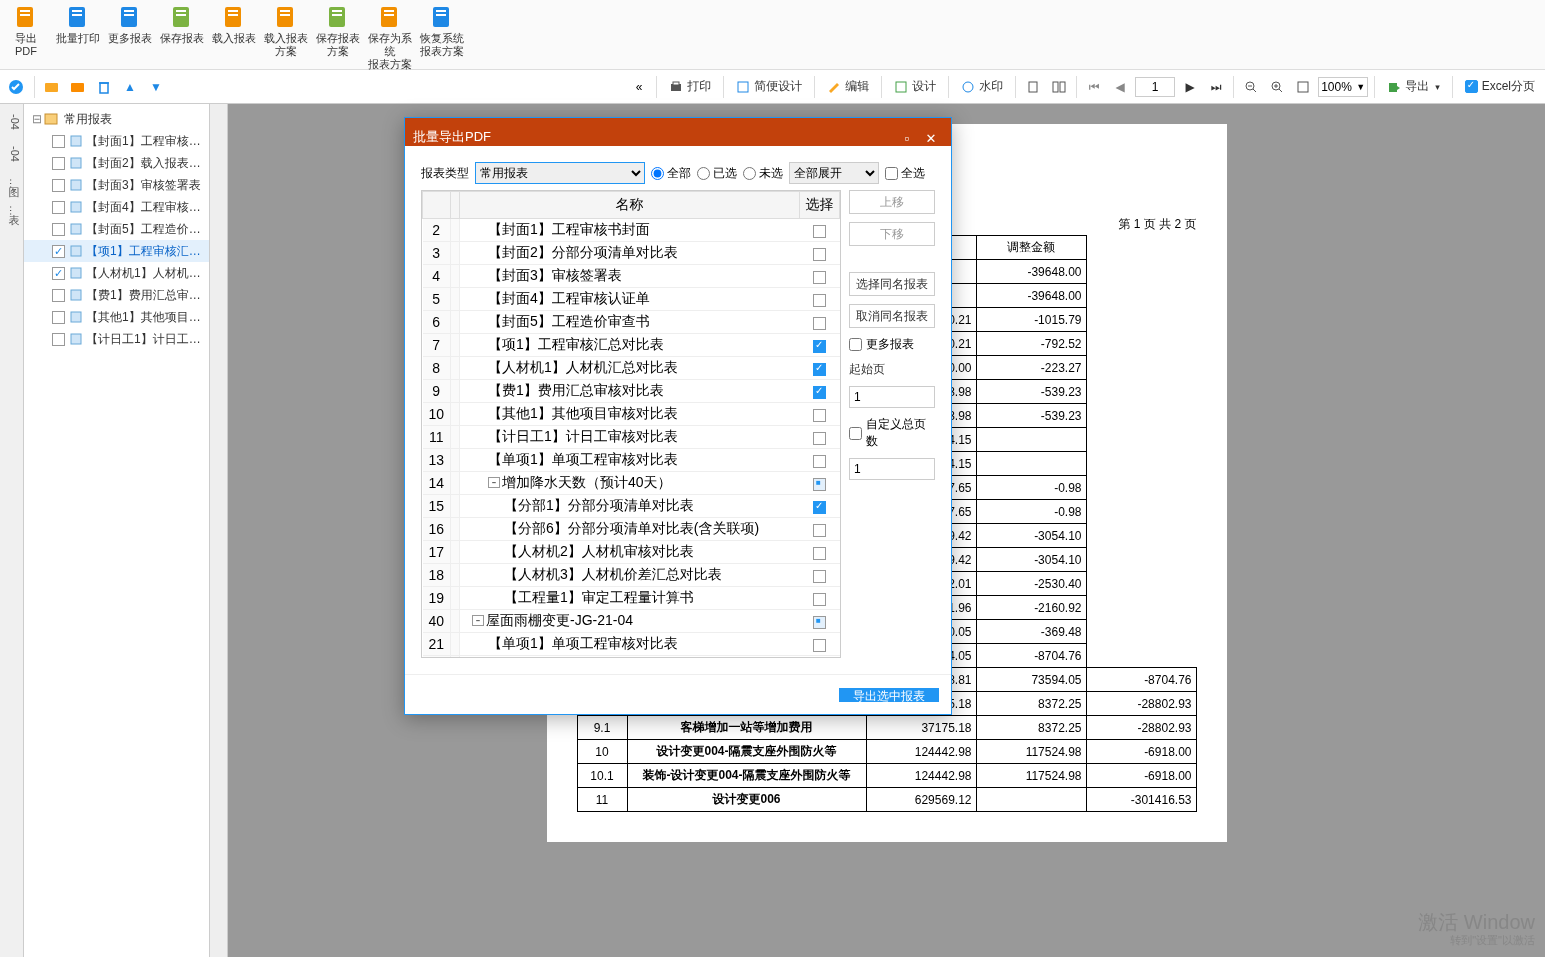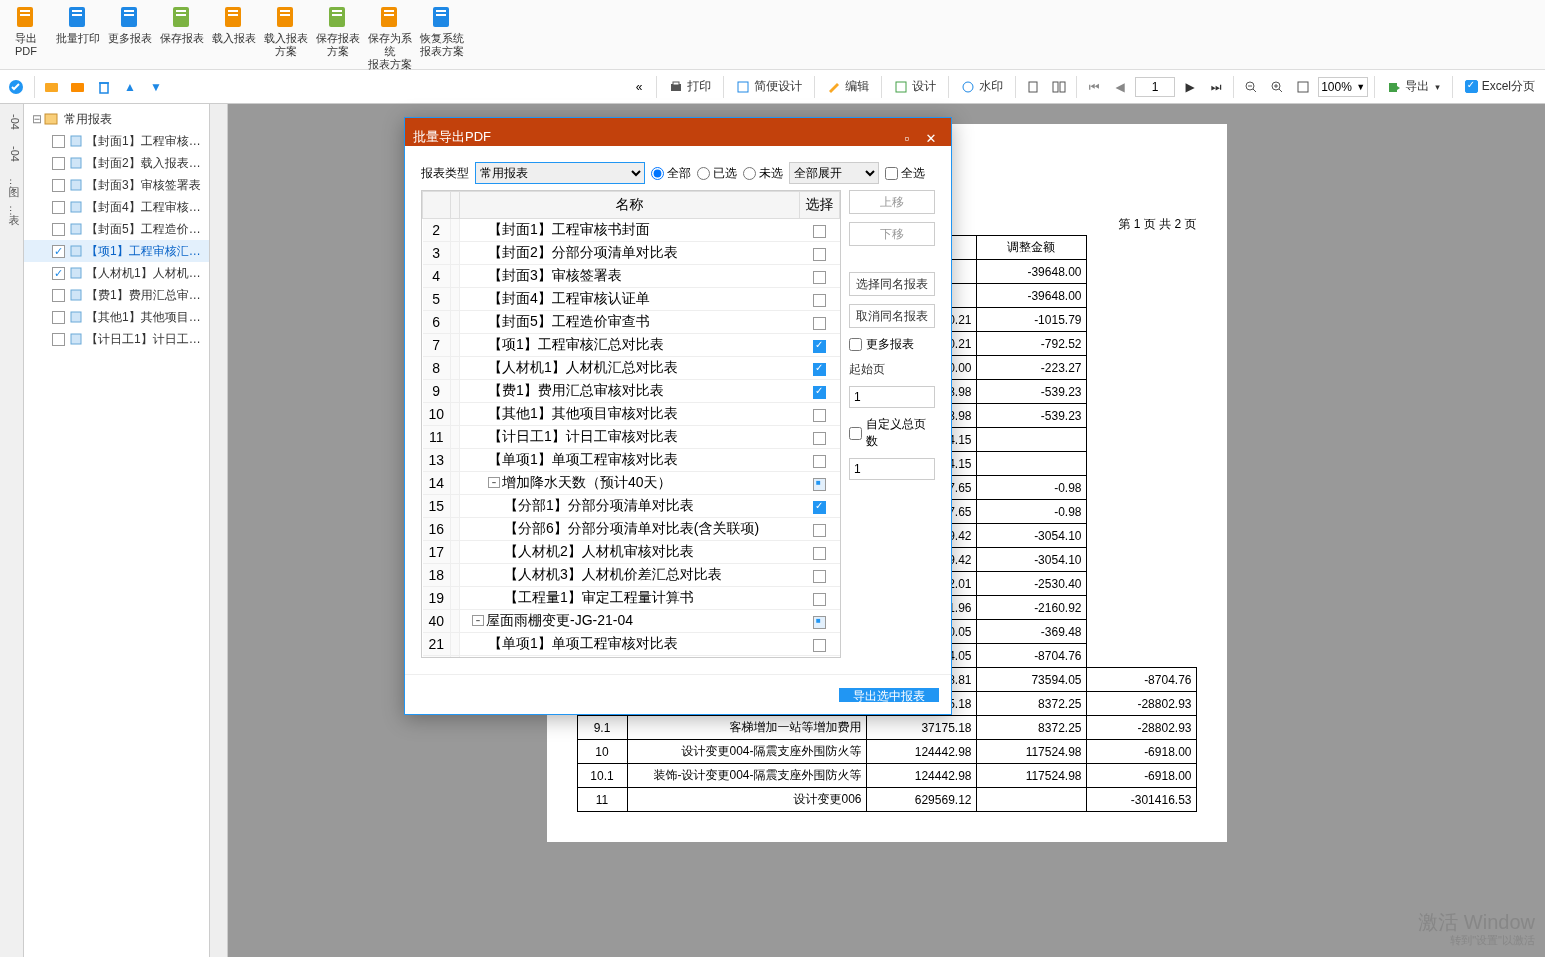--- a/index.html
+++ b/index.html
@@ -39,21 +39,21 @@
 
 .content { flex: 1; background: #999; overflow: auto; position: relative; }
 .page { background: #fff; width: 680px; margin: 20px auto; padding: 30px 30px; }
 .page-title { text-align: center; font-size: 24px; font-weight: bold; margin-bottom: 30px; }
 .page-meta { display: flex; justify-content: space-between; font-size: 12px; margin-bottom: 2px; }
 .rep-table { width: 100%; border-collapse: collapse; font-size: 12px; }
 .rep-table th, .rep-table td { border: 1px solid #000; padding: 3px 4px; height: 24px; }
 .rep-table th { text-align: center; font-weight: normal; }
 .rep-table td.num-col { text-align: center; width: 50px; }
 .rep-table td.amt { text-align: right; width: 110px; }
-.rep-table td.name-col { text-align: right; }
+.rep-table td.name-col { text-align: center; font-weight: bold; }
 .dialog { position: absolute; left: 404px; top: 117px; width: 548px; height: 598px; background: #fff; border: 1px solid #2196f3; box-shadow: 0 4px 20px rgba(0,0,0,0.3); display: flex; flex-direction: column; }
 .dlg-title { background: #c2410c; color: #fff; height: 28px; display: flex; align-items: flex-end; padding: 0 8px; font-size: 13px; }
 .dlg-title .spacer { flex: 1; }
 .dlg-title .winbtn { width: 24px; text-align: center; cursor: pointer; }
 .dlg-body { flex: 1; display: flex; flex-direction: column; padding: 16px; overflow: hidden; }
 .dlg-row1 { display: flex; align-items: center; gap: 6px; margin-bottom: 6px; }
 .dlg-row1 select { border: 1px solid #2196f3; height: 22px; width: 170px; font-size: 12px; }
 .dlg-row1 label { font-size: 12px; display: flex; align-items: center; gap: 3px; cursor: pointer; }
 .dlg-row1 .expand-sel { border: 1px solid #ccc; height: 22px; width: 90px; font-size: 12px; }
 .dlg-main { flex: 1; display: flex; gap: 8px; overflow: hidden; }

